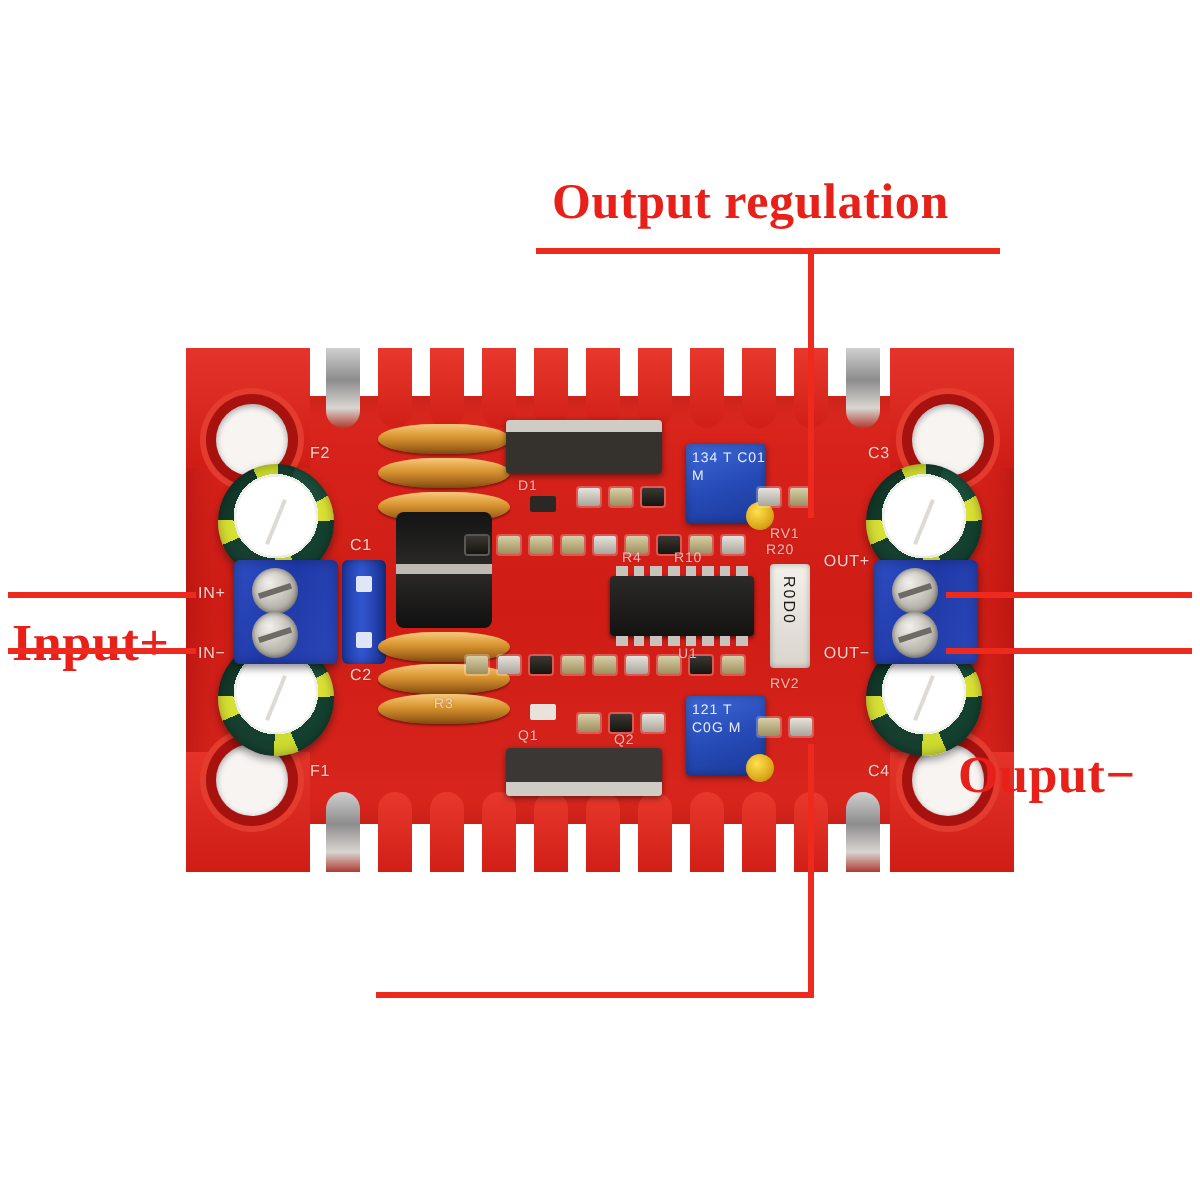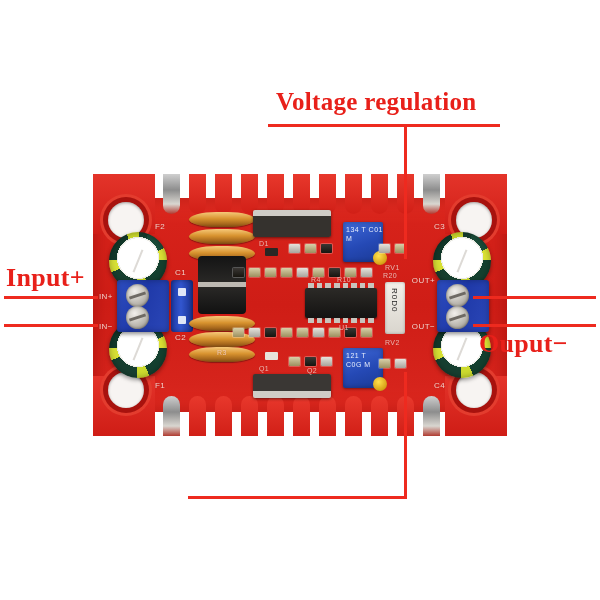--- a/index.html
+++ b/index.html
@@ -16,21 +16,21 @@
   
   .anno{
     position:absolute;
     color:#e8201a;
     font-family:"Liberation Serif", serif;
     font-weight:bold;
     white-space:nowrap;
     letter-spacing:.3px;
   }
   .anno-lg{font-size:25px;}
-  .anno-side{font-size:26px;}
+  .anno-side{font-size:26px;margin-top:44px;}
 
   .rule{position:absolute;background:#ee2a1f;}
   .rule-h{height:3px;}
   .rule-v{width:3px;}
 
   
   #pcb{
     position:absolute;
     left:93px;top:176px;width:414px;height:258px;
   }
@@ -389,21 +389,21 @@
     <div class="silk dim" style="left:290px;top:96px;">R20</div>
     <div class="silk dim" style="left:218px;top:100px;">R4</div>
     <div class="silk dim" style="left:244px;top:100px;">R10</div>
     <div class="silk dim" style="left:124px;bottom:78px;">R3</div>
     <div class="silk dim" style="left:166px;top:64px;">D1</div>
     <div class="silk dim" style="left:166px;bottom:62px;">Q1</div>
     <div class="silk dim" style="left:214px;bottom:60px;">Q2</div>
     <div class="silk dim" style="left:246px;top:148px;">U1</div>
   </div>
 
-  <div class="anno anno-lg" style="left:276px;top:88px;">Voltage regulation</div>
+  <div class="anno anno-lg" style="left:276px;top:88px;">Output regulation</div>
   <div class="rule rule-h" style="left:268px;top:124px;width:232px;"></div>
   <div class="rule rule-v" style="left:404px;top:124px;height:135px;"></div>
 
   <div class="rule rule-h" style="left:188px;top:496px;width:219px;"></div>
   <div class="rule rule-v" style="left:404px;top:372px;height:126px;"></div>
 
   <div class="anno anno-side" style="left:6px;top:263px;">Input+</div>
   <div class="rule rule-h" style="left:4px;top:296px;width:94px;"></div>
 
   <div class="rule rule-h" style="left:4px;top:324px;width:94px;"></div>

